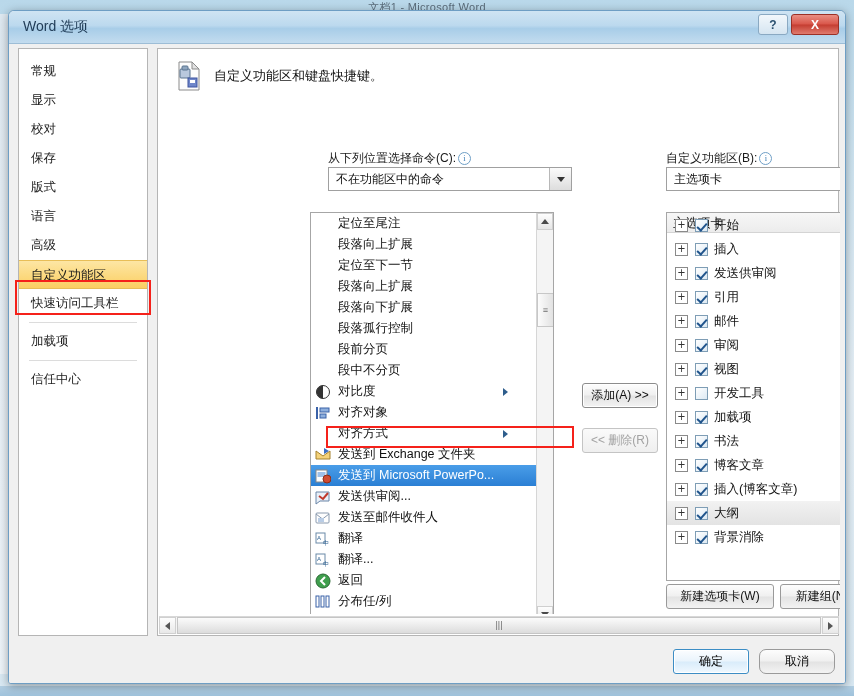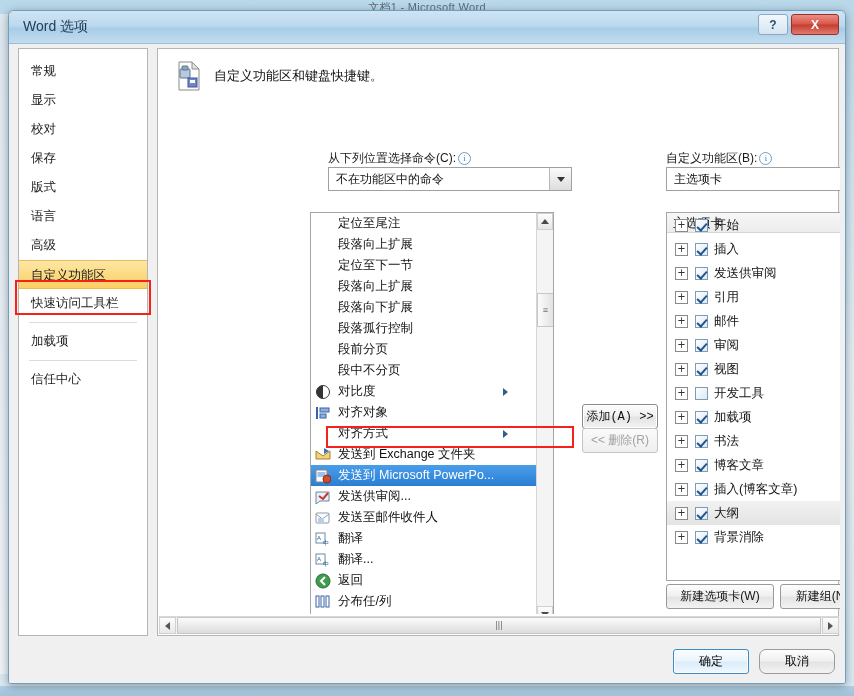--- a/index.html
+++ b/index.html
@@ -193,21 +193,21 @@
   
   .btn{
     position:absolute;border:1px solid #9a9a9a;border-radius:3px;
     background:linear-gradient(180deg,#fdfdfd 0%,#f0f0f0 48%,#e3e3e3 52%,#f3f3f3 100%);
     font-size:12px;color:#111;display:flex;align-items:center;justify-content:center;
     box-sizing:border-box;cursor:pointer;white-space:nowrap;
   }
   .btn.disabled{color:#a3a3a3;background:linear-gradient(180deg,#fafafa,#efefef);border-color:#c4c4c4;cursor:default;}
   .btn.strong{border:1px solid #8c8c8c;box-shadow:inset 0 0 0 1px #fff;}
 
-  #btn-add{left:424px;top:355px;width:76px;height:25px;font-family:Liberation Mono, monospace;}
+  #btn-add{left:424px;top:334px;width:76px;height:25px;}
   #btn-remove{left:424px;top:379px;width:76px;height:25px;}
 
   #btn-newtab{left:508px;top:535px;width:108px;height:25px;}
   #btn-newgroup{left:622px;top:535px;width:84px;height:25px;}
 
   
   #hsb{
     position:absolute;left:1px;bottom:1px;width:680px;height:18px;
     background:#f4f4f4;border-top:1px solid #d8d8d8;box-sizing:border-box;
   }

